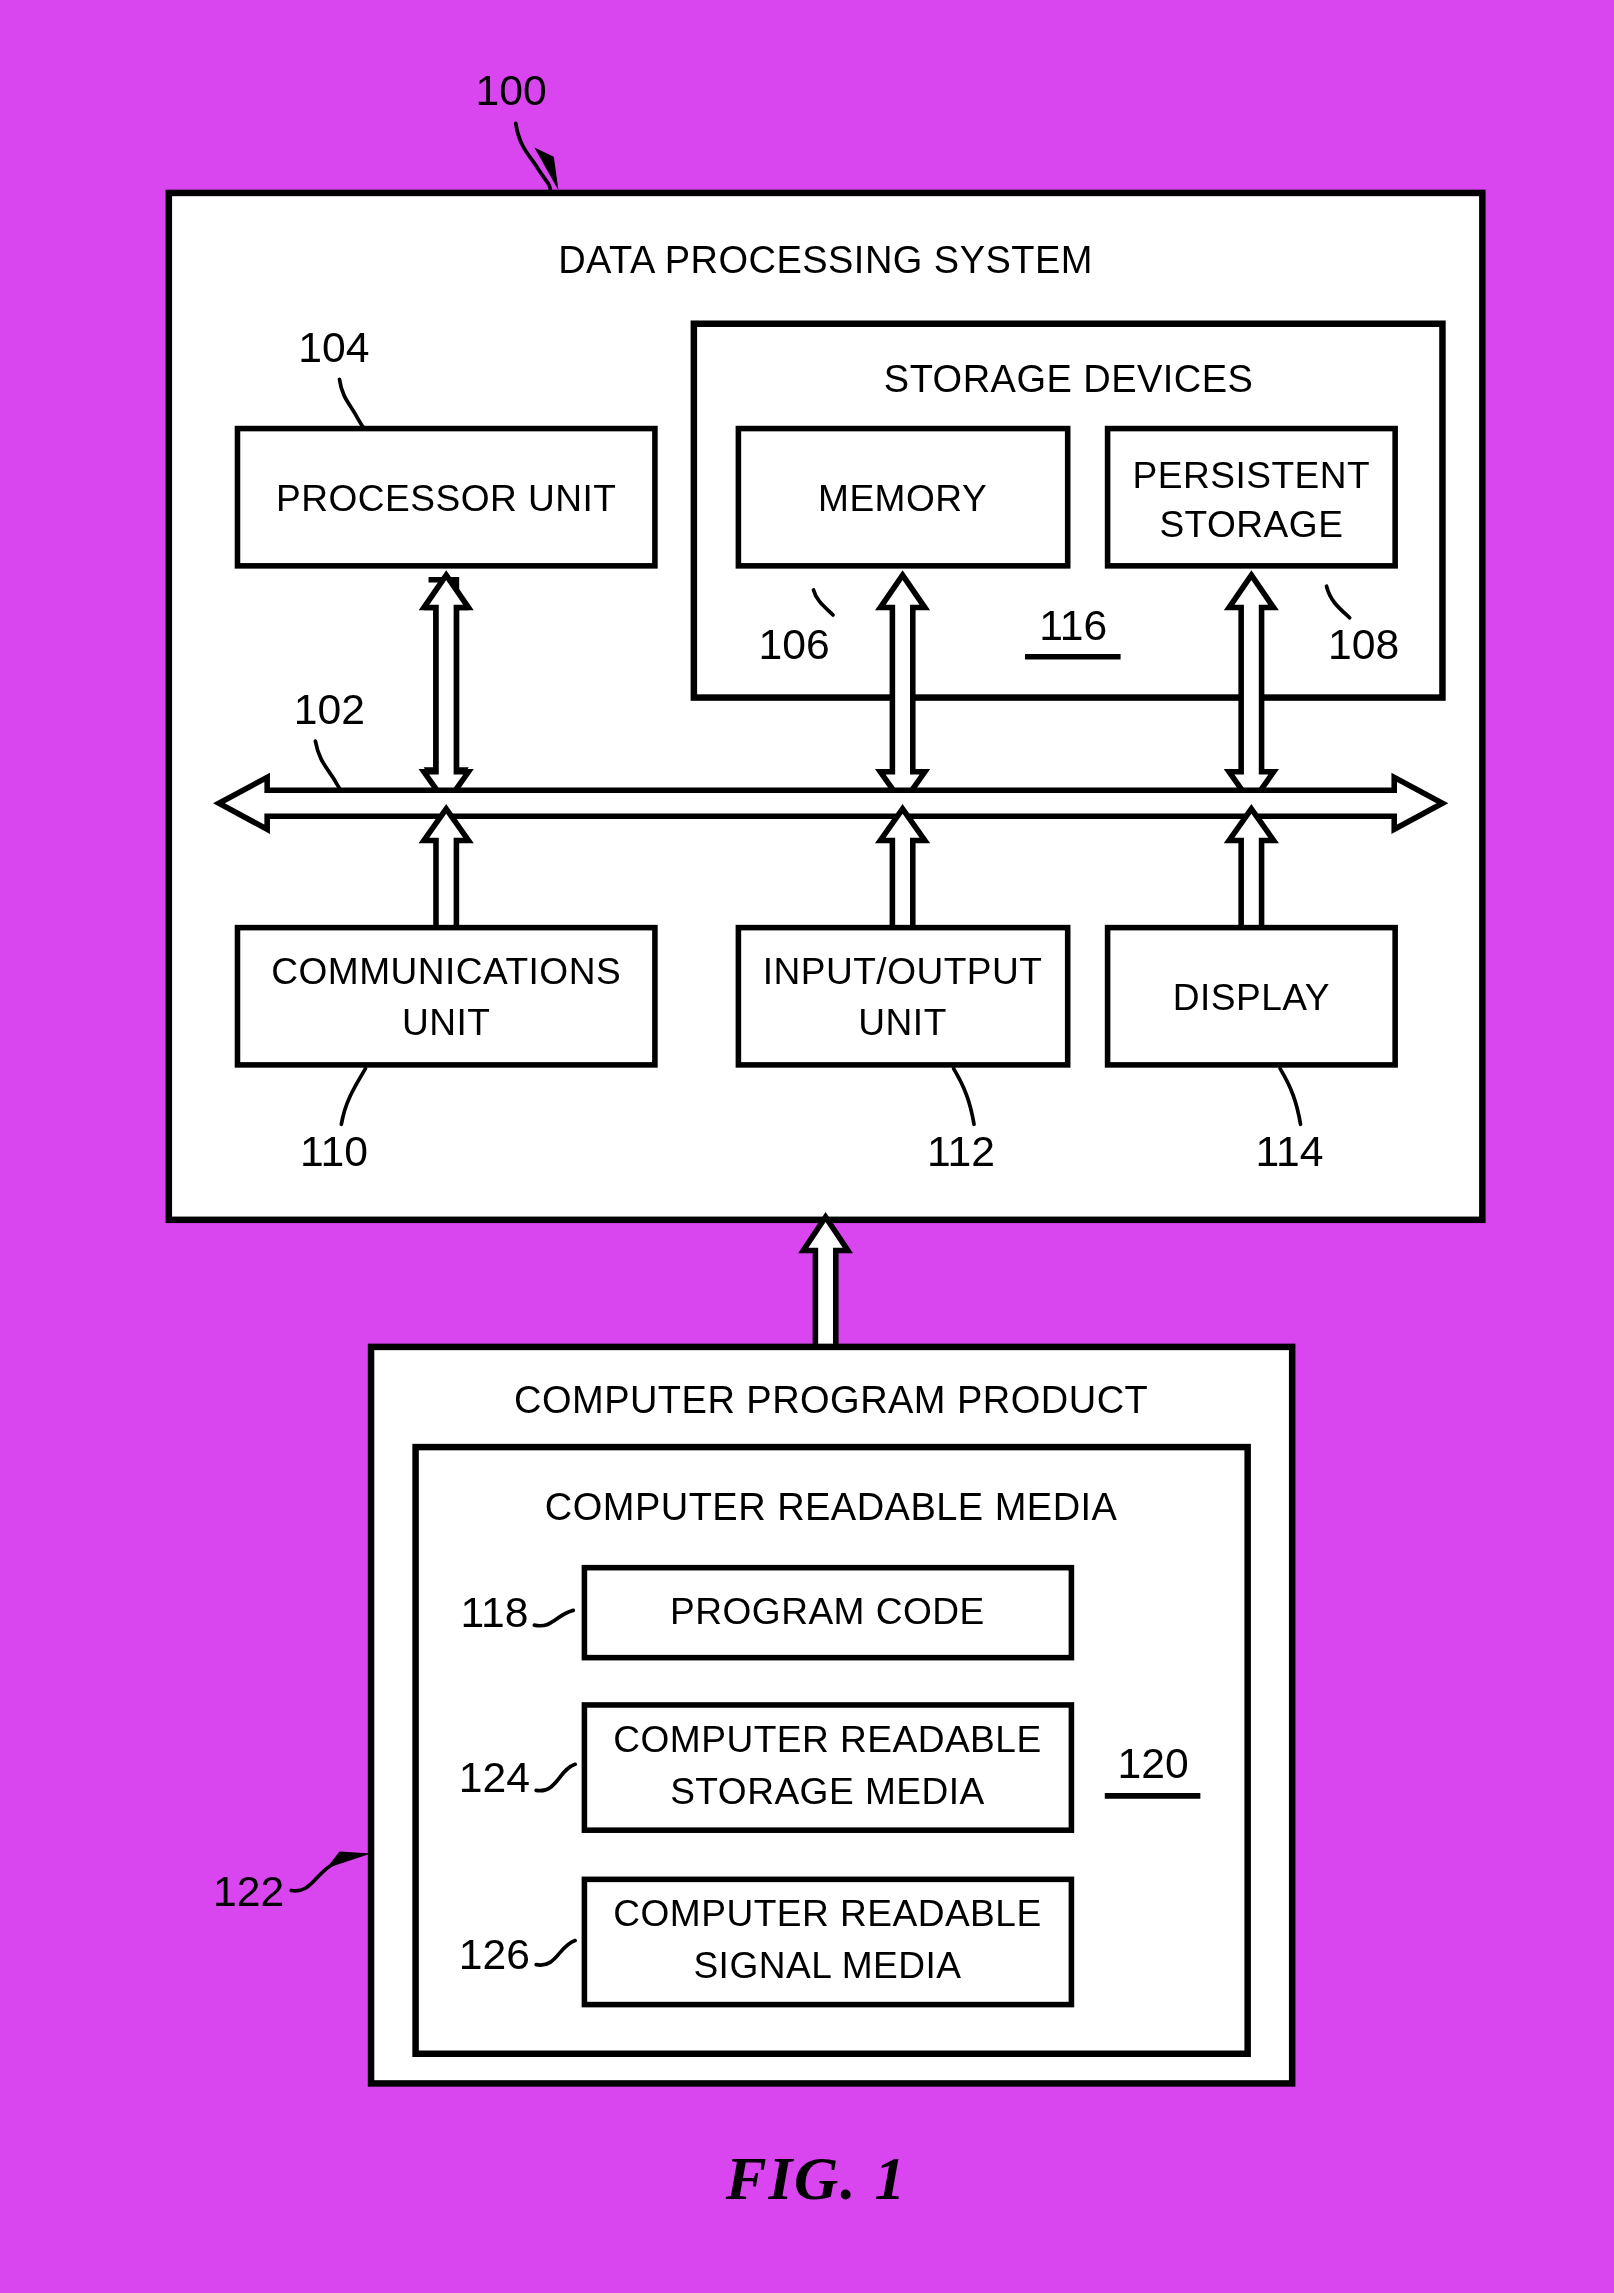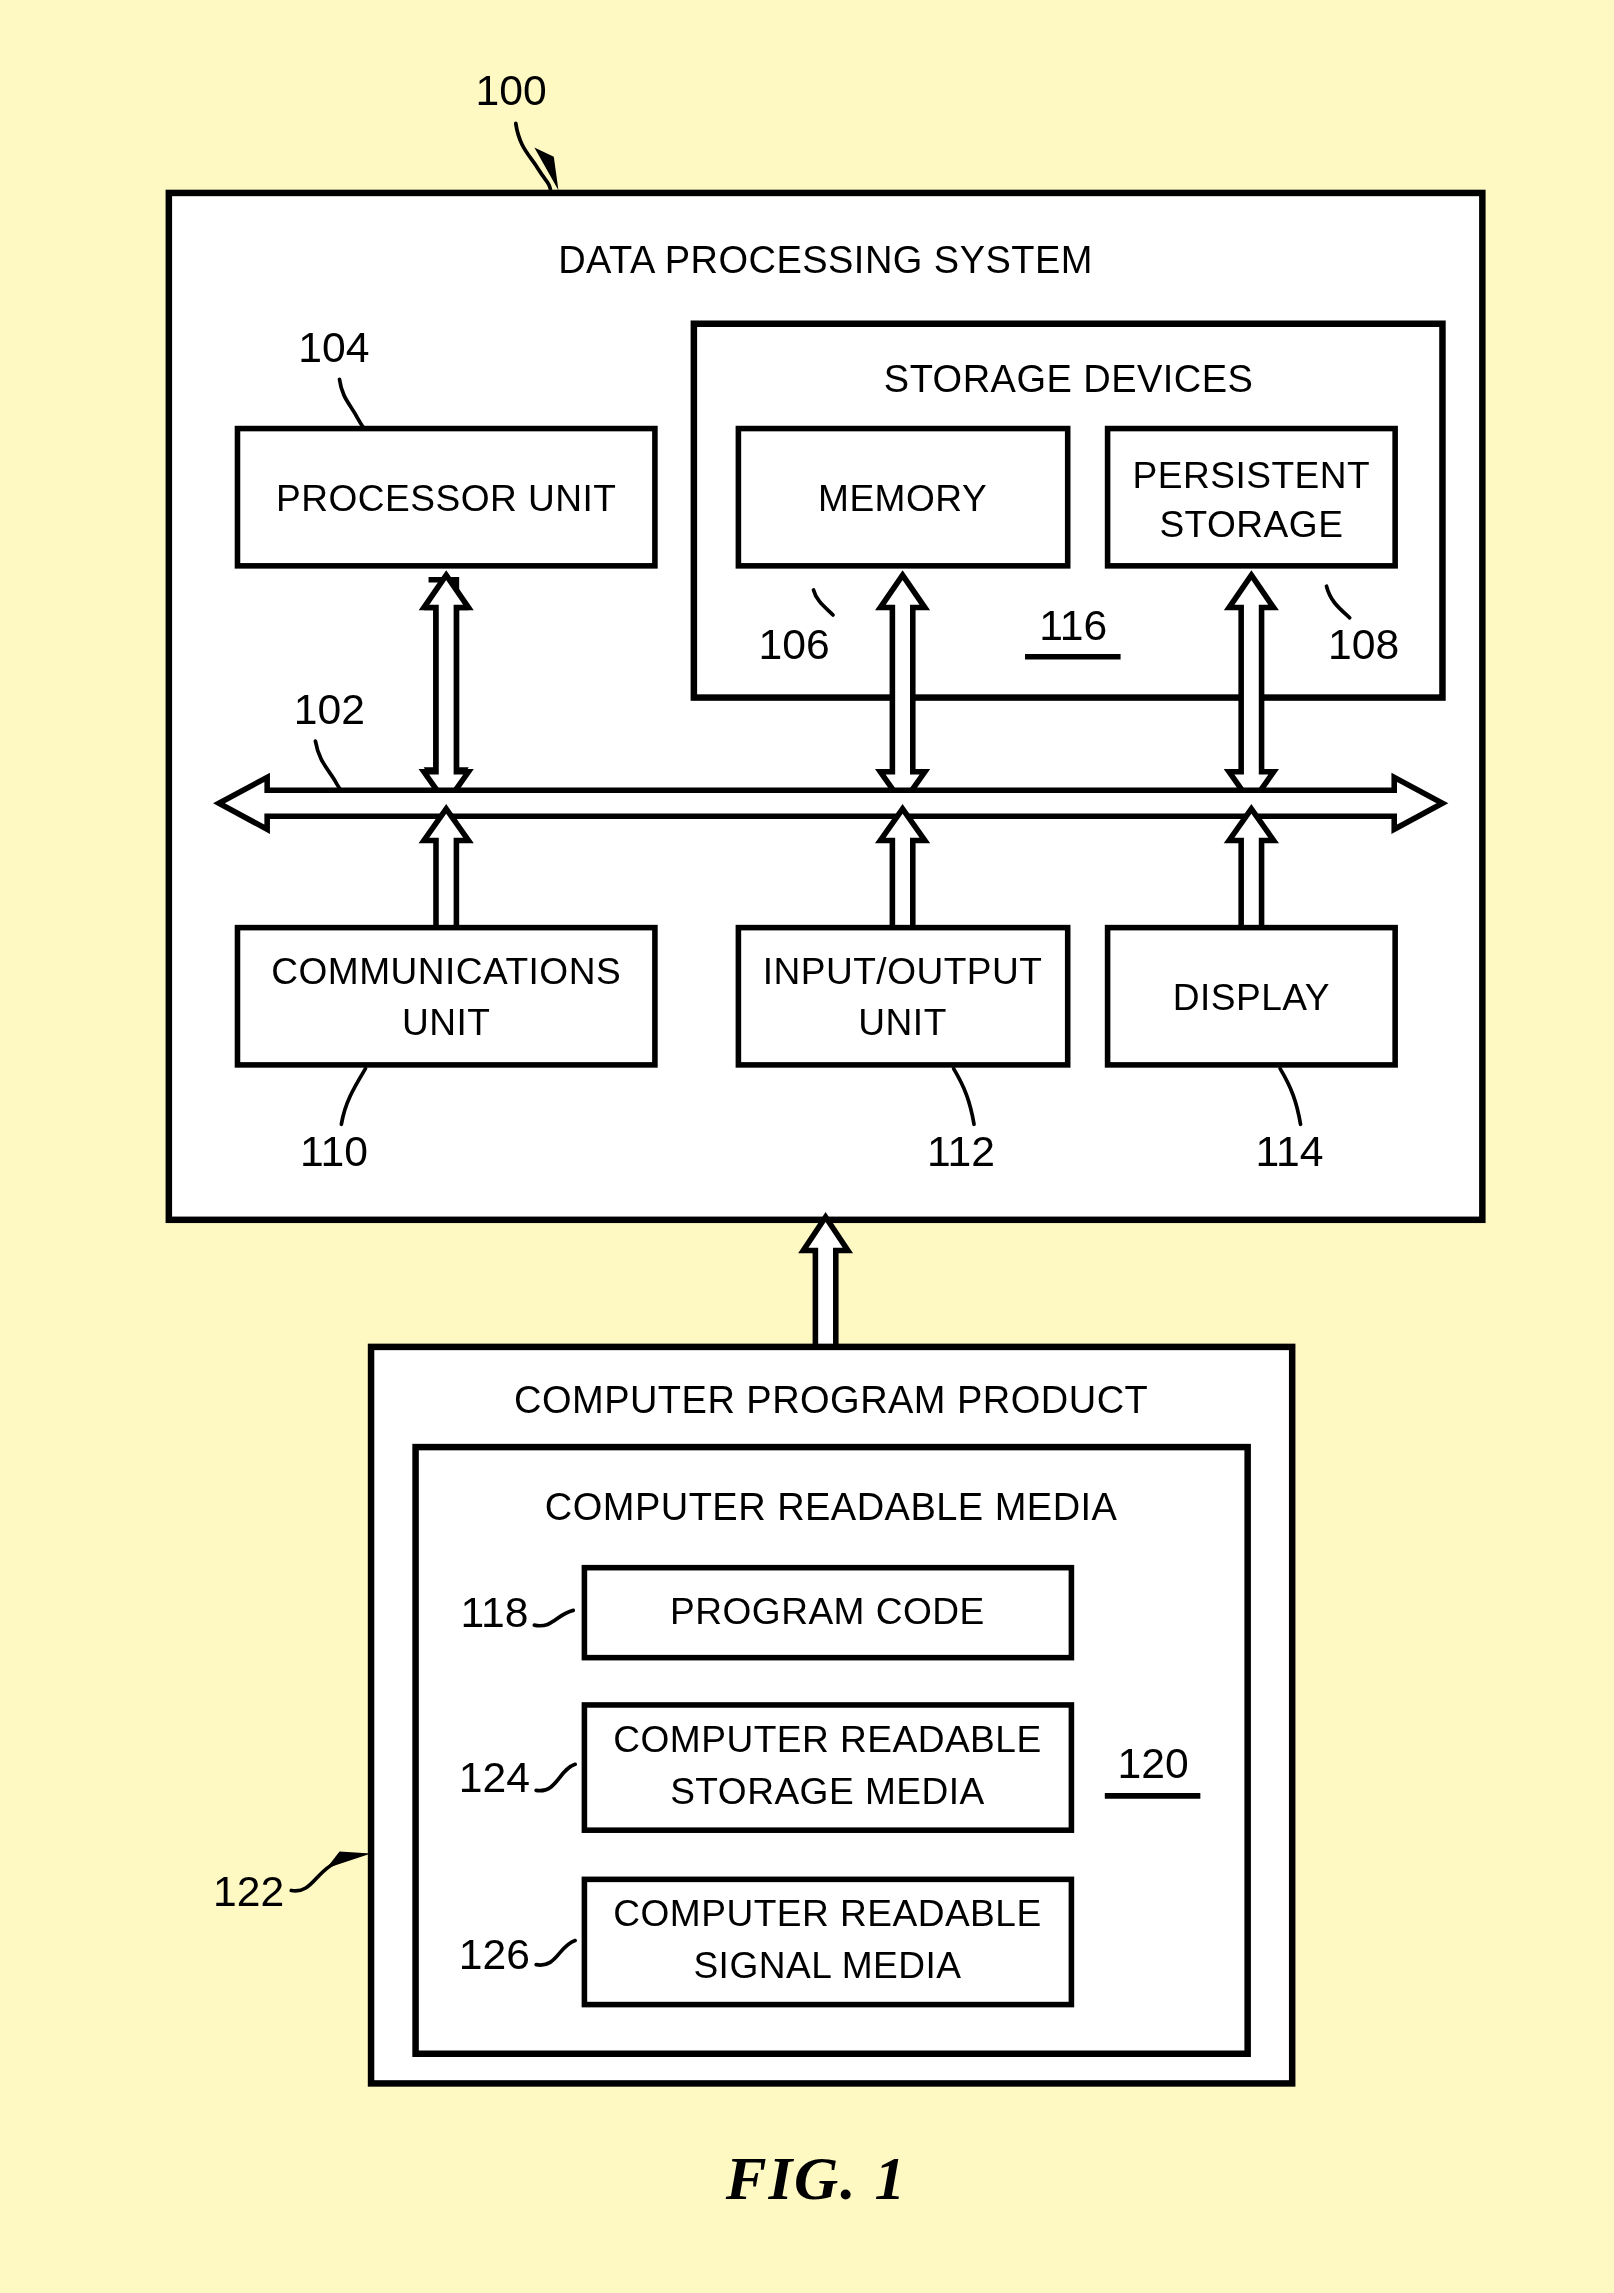--- a/index.html
+++ b/index.html
@@ -8,21 +8,21 @@
     background: #ffffff;
   }
   body {
     font-family: "Liberation Sans", sans-serif;
     color: #000000;
   }
   #page {
     position: relative;
     width: 1615px;
     height: 2294px;
-    background: #fef9c3;
+    background: #d946ef;
     overflow: hidden;
   }
   svg.figure {
     position: absolute;
     left: 0;
     top: 0;
     width: 1615px;
     height: 2294px;
   }
   text {

